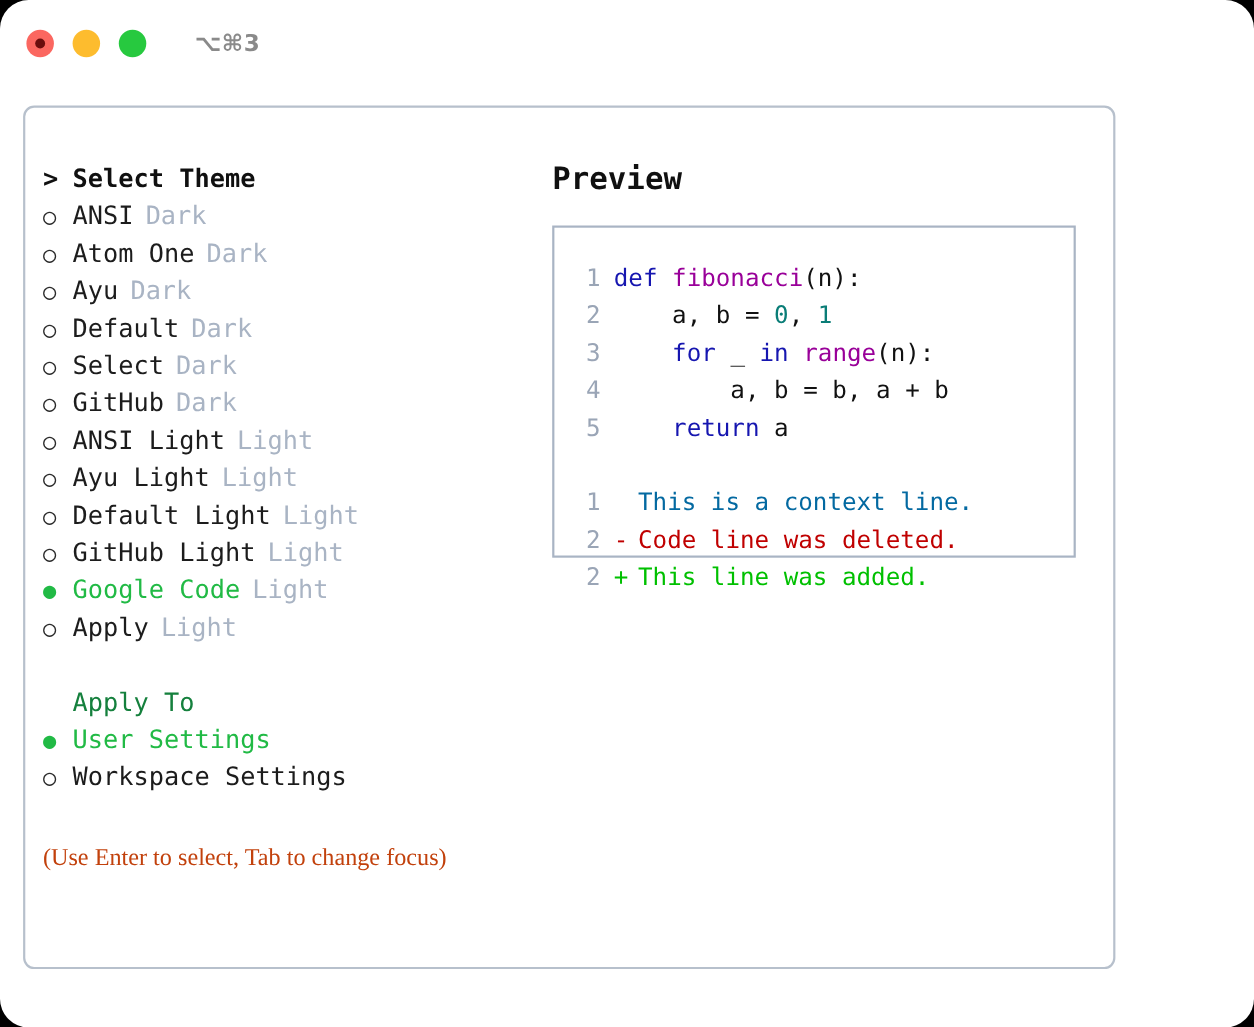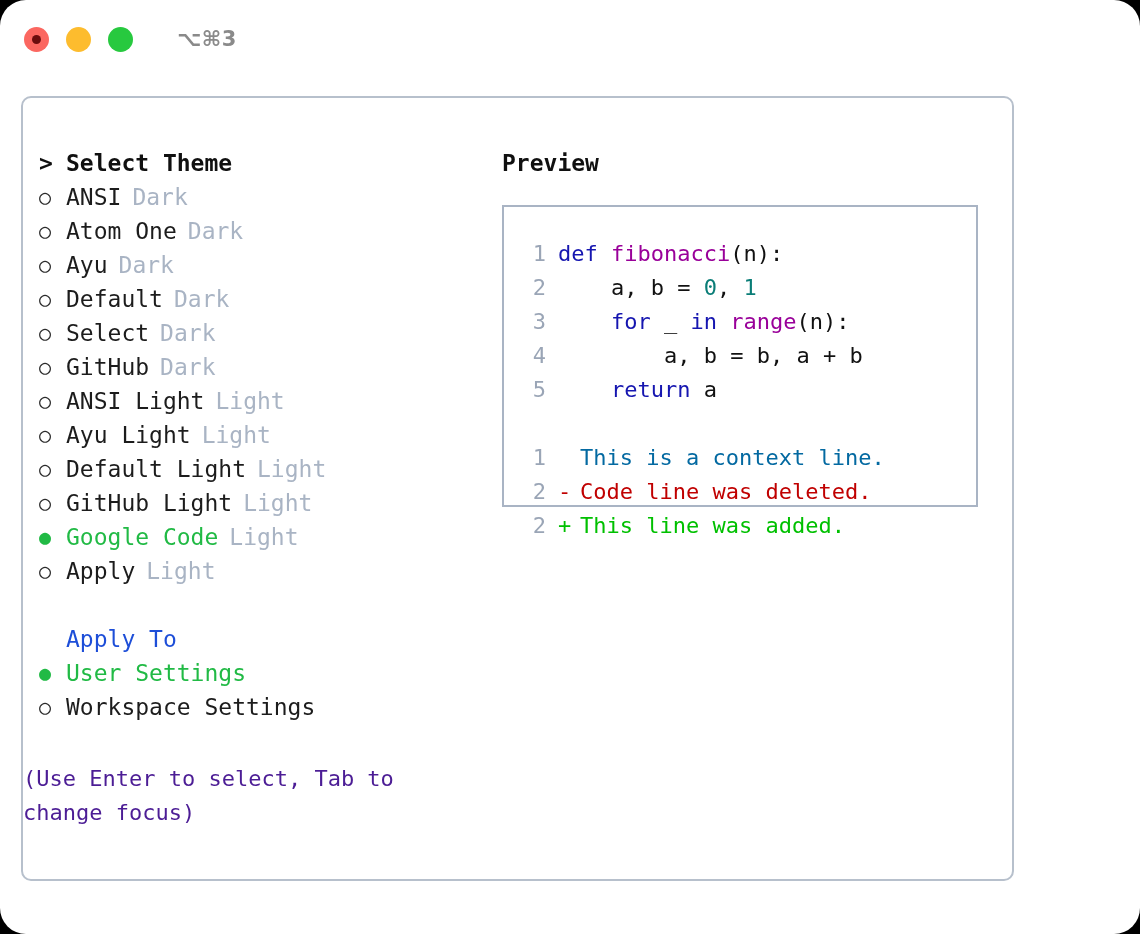--- a/index.html
+++ b/index.html
@@ -117,46 +117,47 @@
   .marker.on { color: #21ba45; }
 
   .tname  { color: #1c1c1c; }
   .tname.sel { color: #21ba45; }
   .ttag   { color: #a9b4c4; margin-left: 11px; }
 
   .spacer-row { height: 34px; }
 
   .apply-title {
     font-weight: 400;
-    color: #1d4ed8;
+    color: #15803d;
     padding-left: 27px;
   }
 
   .opt-label { color: #1c1c1c; }
   .opt-label.sel { color: #21ba45; }
 
   #hint {
     position: absolute;
-    left: 0;
+    left: 16px;
     top: 664px;
     width: 420px;
     font-size: 22px;
     line-height: 34px;
-    color: #4c1d95;
+    color: #c2410c;
     white-space: pre-wrap;
+    font-family: Liberation Serif, serif;
   }
 
   
   #right-col {
     position: absolute;
     left: 479px;
     top: 48px;
   }
   #preview-title {
-    font-size: 23px;
+    font-size: 28px;
     font-weight: 700;
     color: #101010;
     line-height: 34px;
   }
   #code-panel {
     position: absolute;
     left: 0px;
     top: 59px;
     width: 476px;
     height: 302px;

